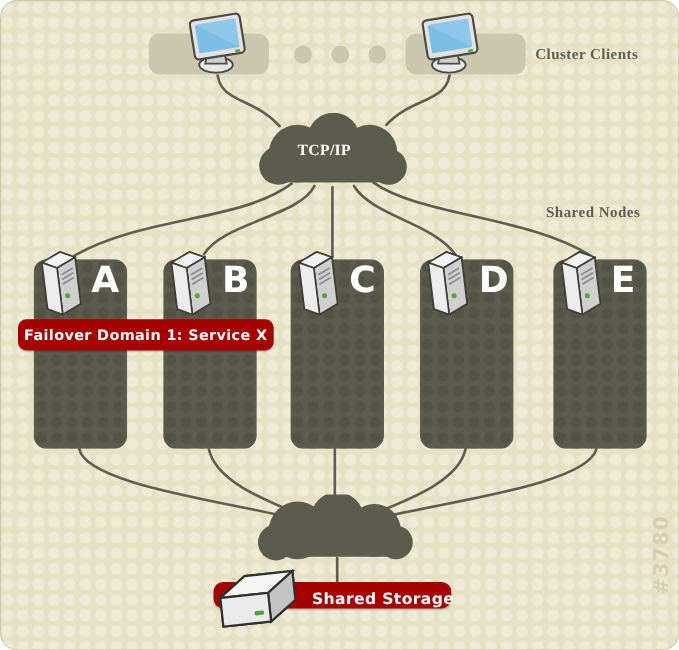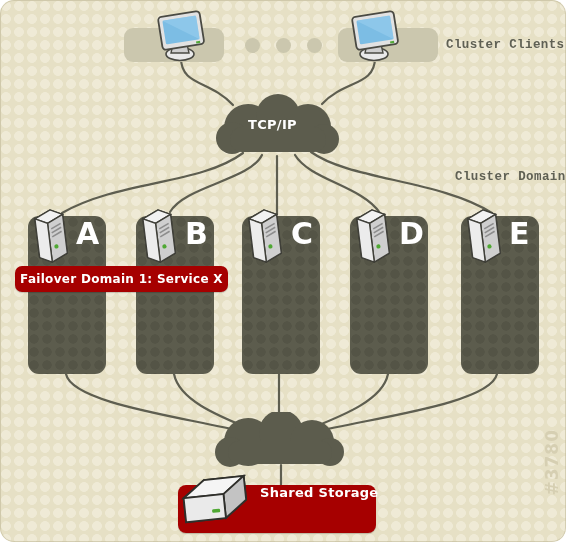--- a/index.html
+++ b/index.html
@@ -60,21 +60,21 @@
   }
 
   
   .side-label {
     position: absolute;
     color: #5f6054;
     font-size: 12.5px;
     font-weight: bold;
     letter-spacing: 0.4px;
     white-space: nowrap;
-    font-family: Liberation Mono, monospace;
+    font-family: Liberation Serif, serif;
   }
 
   
   .cloud-label {
     position: absolute;
     color: #ffffff;
     font-size: 13px;
     font-weight: bold;
     letter-spacing: 0.3px;
     white-space: nowrap;
@@ -118,25 +118,25 @@
     color: #ffffff;
     font-size: 12px;
     font-weight: bold;
     letter-spacing: 0.3px;
     white-space: nowrap;
   }
 
   
   .storage-bar {
     position: absolute;
-    height: 48px;
+    height: 22px;
     background: #a60000;
     border-radius: 8px;
     display: flex;
-    align-items: flex-start;
+    align-items: flex-end;
     box-shadow: 0 1px 1px rgba(0,0,0,0.18);
   }
   .storage-bar span {
     color: #ffffff;
     font-size: 13px;
     font-weight: bold;
     letter-spacing: 0.3px;
     white-space: nowrap;
     margin-left: 82px;
   }
@@ -229,23 +229,23 @@
       <g fill="#5c5c4d">
         <circle cx="36" cy="34" r="24"></circle>
         <circle cx="66" cy="22" r="22"></circle>
         <circle cx="96" cy="33" r="23"></circle>
         <circle cx="20" cy="44" r="16"></circle>
         <circle cx="112" cy="45" r="15"></circle>
         <rect x="18" y="33" width="96" height="25" rx="12"></rect>
       </g>
     </svg>
   </div>
-  <div class="cloud-label" style="left:248px; top:117px;">TCP/IP</div>
-
-  <div class="side-label" style="left:455px; top:170px;">Cluster Domain</div>
+  <div class="cloud-label" style="left:248px; top:117px;font-family:Liberation Serif, serif;">TCP/IP</div>
+
+  <div class="side-label" style="left:455px; top:170px;">Shared Nodes</div>
 
   <div class="node-box" style="left:28px; top:216px; width:78px; height:158px;"></div>
   <div class="server" style="left:31px; top:207px;">
     <svg viewBox="0 0 40 56" xmlns="http://www.w3.org/2000/svg">
       <g transform="rotate(-7 20 28)">
         <path d="M6,10 L22,3 L34,9 L34,48 L18,55 L6,49 Z" fill="#b9b9b9" stroke="#3f3f38" stroke-width="1.4"></path>
         <path d="M6,10 L22,3 L34,9 L18,16 Z" fill="#f2f2f2" stroke="#3f3f38" stroke-width="1.4"></path>
         <path d="M18,16 L34,9 L34,48 L18,55 Z" fill="#cfcfcf" stroke="#3f3f38" stroke-width="1.4"></path>
         <path d="M6,10 L18,16 L18,55 L6,49 Z" fill="#ececec" stroke="#3f3f38" stroke-width="1.4"></path>
         <g stroke="#8d8d8d" stroke-width="1.6">

